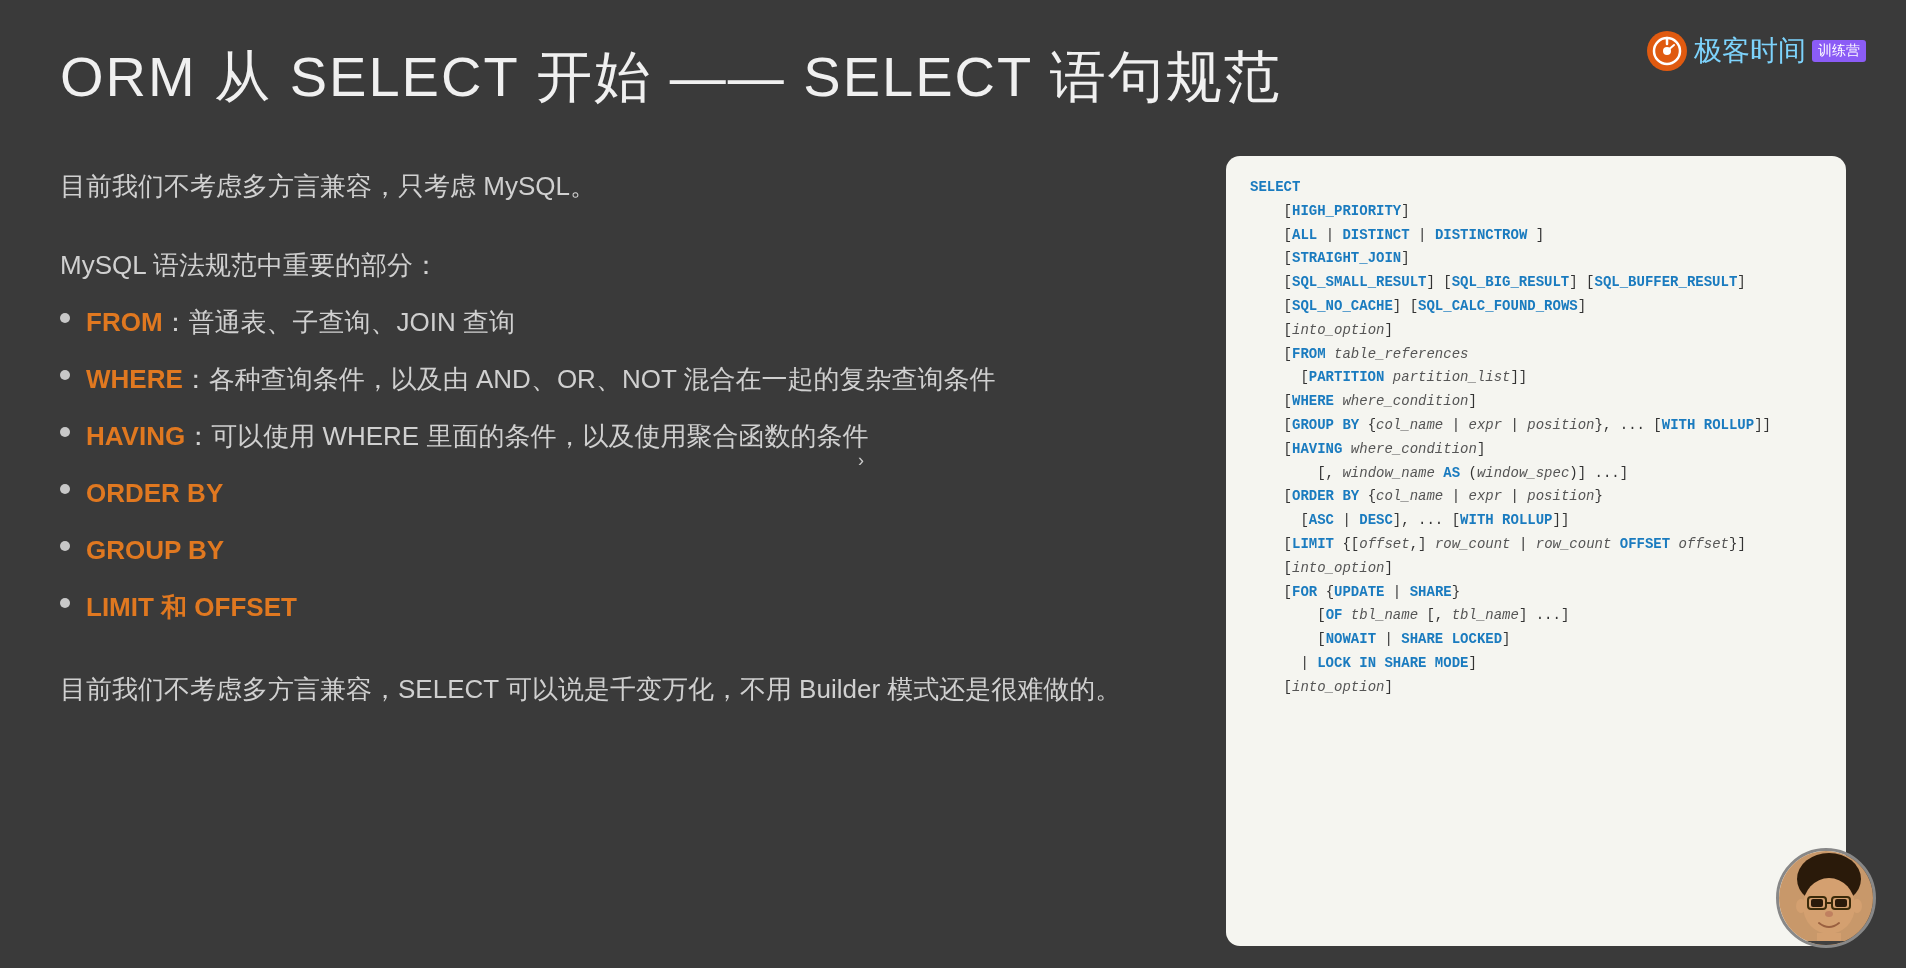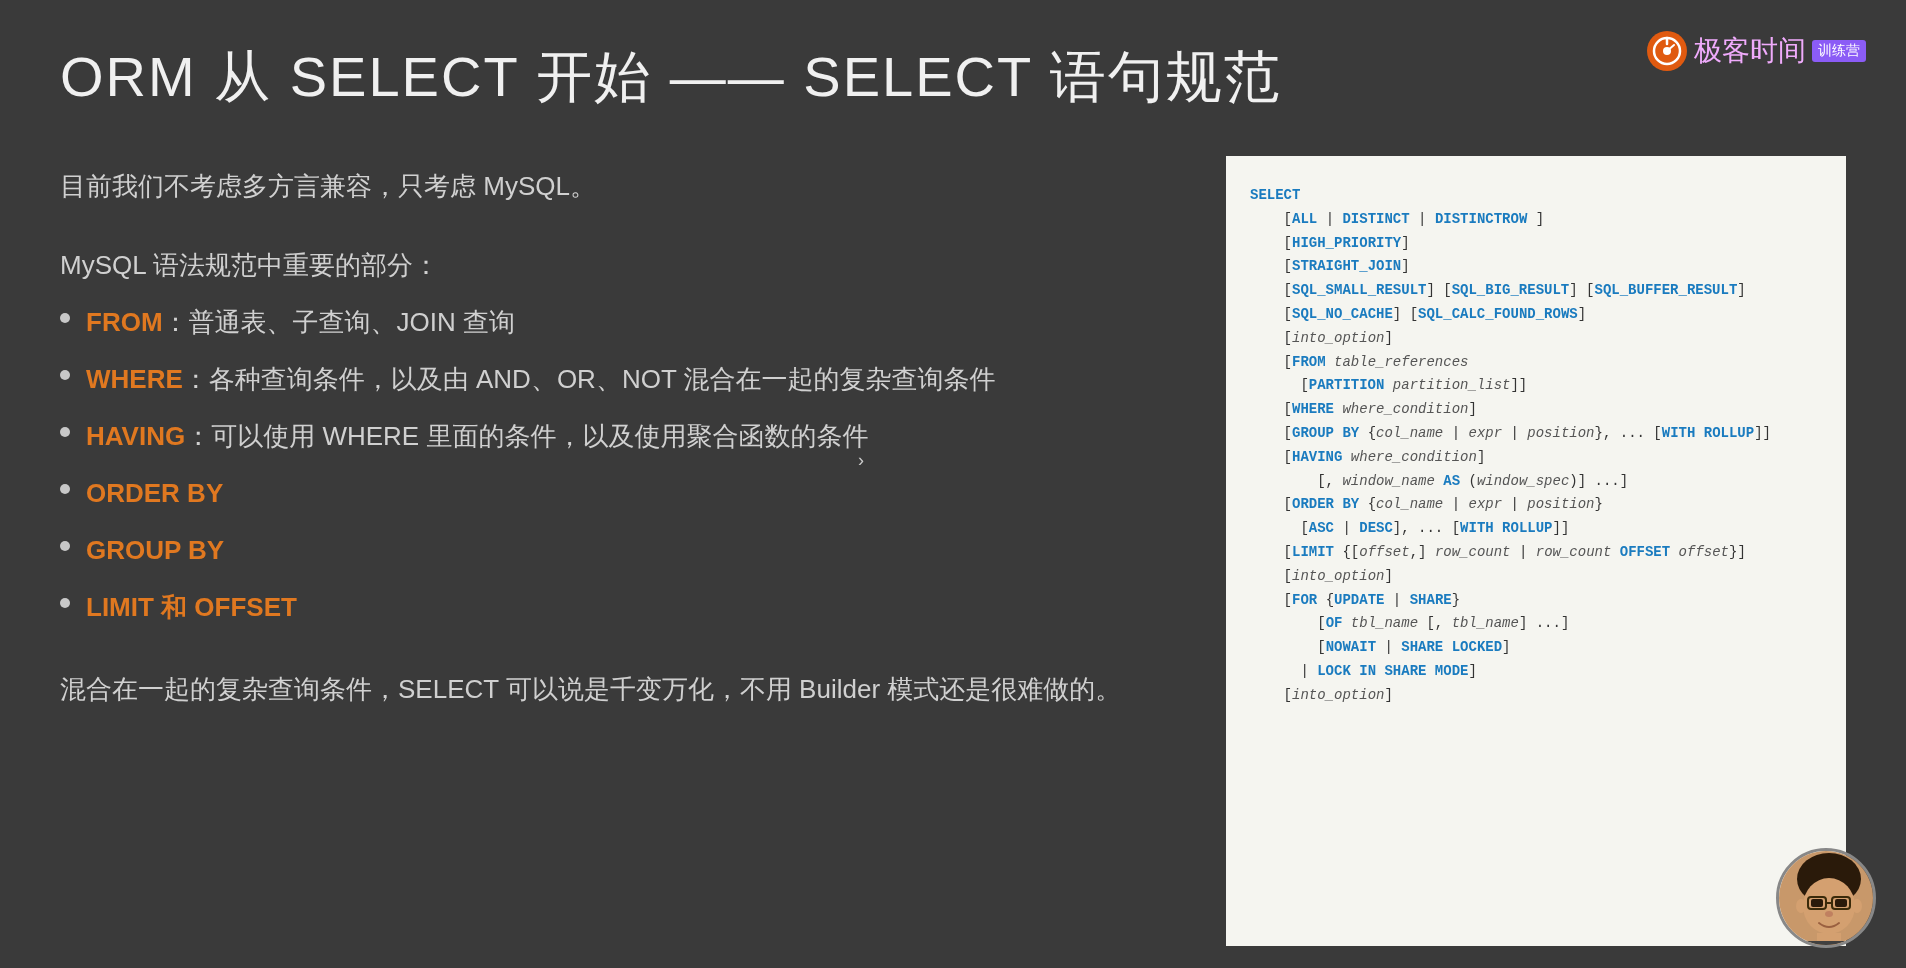--- a/index.html
+++ b/index.html
@@ -43,21 +43,21 @@
       gap: 6px;
     }
 
     .logo-icon {
       width: 42px;
       height: 42px;
     }
 
     .logo-text {
       font-size: 28px;
-      color: #f0abfc;
+      color: #7dd3fc;
       font-weight: 500;
     }
 
     .logo-badge {
       background-color: #8b5cf6;
       color: white;
       font-size: 14px;
       padding: 2px 6px;
       border-radius: 3px;
     }
@@ -123,22 +123,22 @@
       line-height: 1.7;
     }
 
     .right-content {
       width: 620px;
       flex-shrink: 0;
     }
 
     .code-box {
       background-color: #f5f5f0;
-      border-radius: 0;
-      padding: 28px 24px;
+      border-radius: 14px;
+      padding: 20px 24px;
       font-family: 'Courier New', 'Consolas', monospace;
       font-size: 14px;
       line-height: 1.7;
       color: #333;
       height: 790px;
       overflow: hidden;
     }
 
     .code-keyword {
       color: #1a7bbf;
@@ -236,28 +236,28 @@
           </span>
         </li>
         <li class="bullet-item">
           <span class="bullet-dot"></span>
           <span class="bullet-text">
             <span class="bullet-keyword">LIMIT 和 OFFSET</span>
           </span>
         </li>
       </ul>
 
-      <p class="conclusion-text">混合在一起的复杂查询条件，SELECT 可以说是千变万化，不用 Builder 模式还是很难做的。</p>
+      <p class="conclusion-text">目前我们不考虑多方言兼容，SELECT 可以说是千变万化，不用 Builder 模式还是很难做的。</p>
     </div>
 
     <div class="right-content">
       <div class="code-box">
         <span class="code-line"><span class="code-keyword">SELECT</span></span>
+        <span class="code-line">    [<span class="code-keyword">HIGH_PRIORITY</span>]</span>
         <span class="code-line">    [<span class="code-keyword">ALL</span> | <span class="code-keyword">DISTINCT</span> | <span class="code-keyword">DISTINCTROW</span> ]</span>
-        <span class="code-line">    [<span class="code-keyword">HIGH_PRIORITY</span>]</span>
         <span class="code-line">    [<span class="code-keyword">STRAIGHT_JOIN</span>]</span>
         <span class="code-line">    [<span class="code-keyword">SQL_SMALL_RESULT</span>] [<span class="code-keyword">SQL_BIG_RESULT</span>] [<span class="code-keyword">SQL_BUFFER_RESULT</span>]</span>
         <span class="code-line">    [<span class="code-keyword">SQL_NO_CACHE</span>] [<span class="code-keyword">SQL_CALC_FOUND_ROWS</span>]</span>
         <span class="code-line">    [<span class="code-italic">into_option</span>]</span>
         <span class="code-line">    [<span class="code-keyword">FROM</span> <span class="code-italic">table_references</span></span>
         <span class="code-line">      [<span class="code-keyword">PARTITION</span> <span class="code-italic">partition_list</span>]]</span>
         <span class="code-line">    [<span class="code-keyword">WHERE</span> <span class="code-italic">where_condition</span>]</span>
         <span class="code-line">    [<span class="code-keyword">GROUP BY</span> {<span class="code-italic">col_name</span> | <span class="code-italic">expr</span> | <span class="code-italic">position</span>}, ... [<span class="code-keyword">WITH ROLLUP</span>]]</span>
         <span class="code-line">    [<span class="code-keyword">HAVING</span> <span class="code-italic">where_condition</span>]</span>
         <span class="code-line">        [, <span class="code-italic">window_name</span> <span class="code-keyword">AS</span> (<span class="code-italic">window_spec</span>)] ...]</span>

